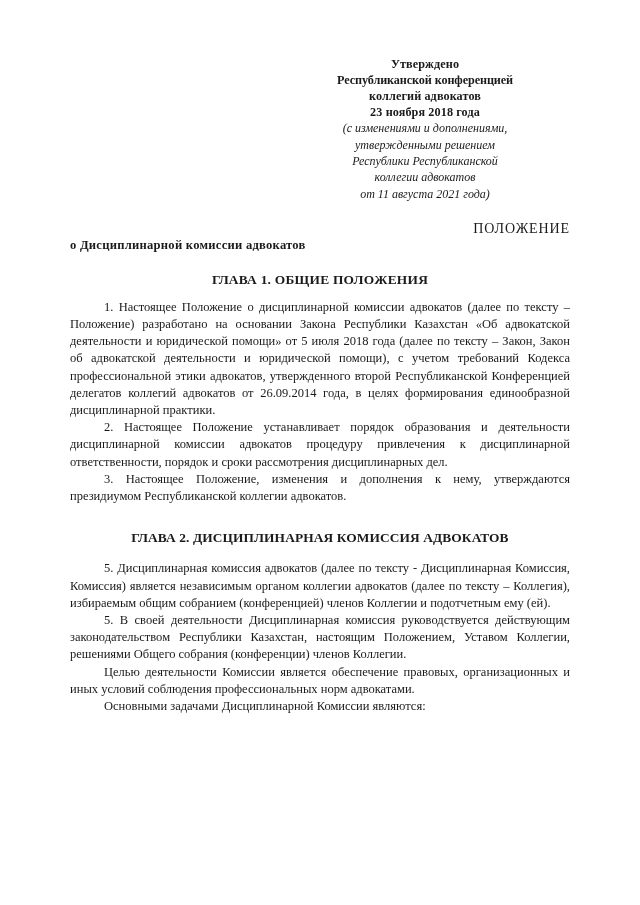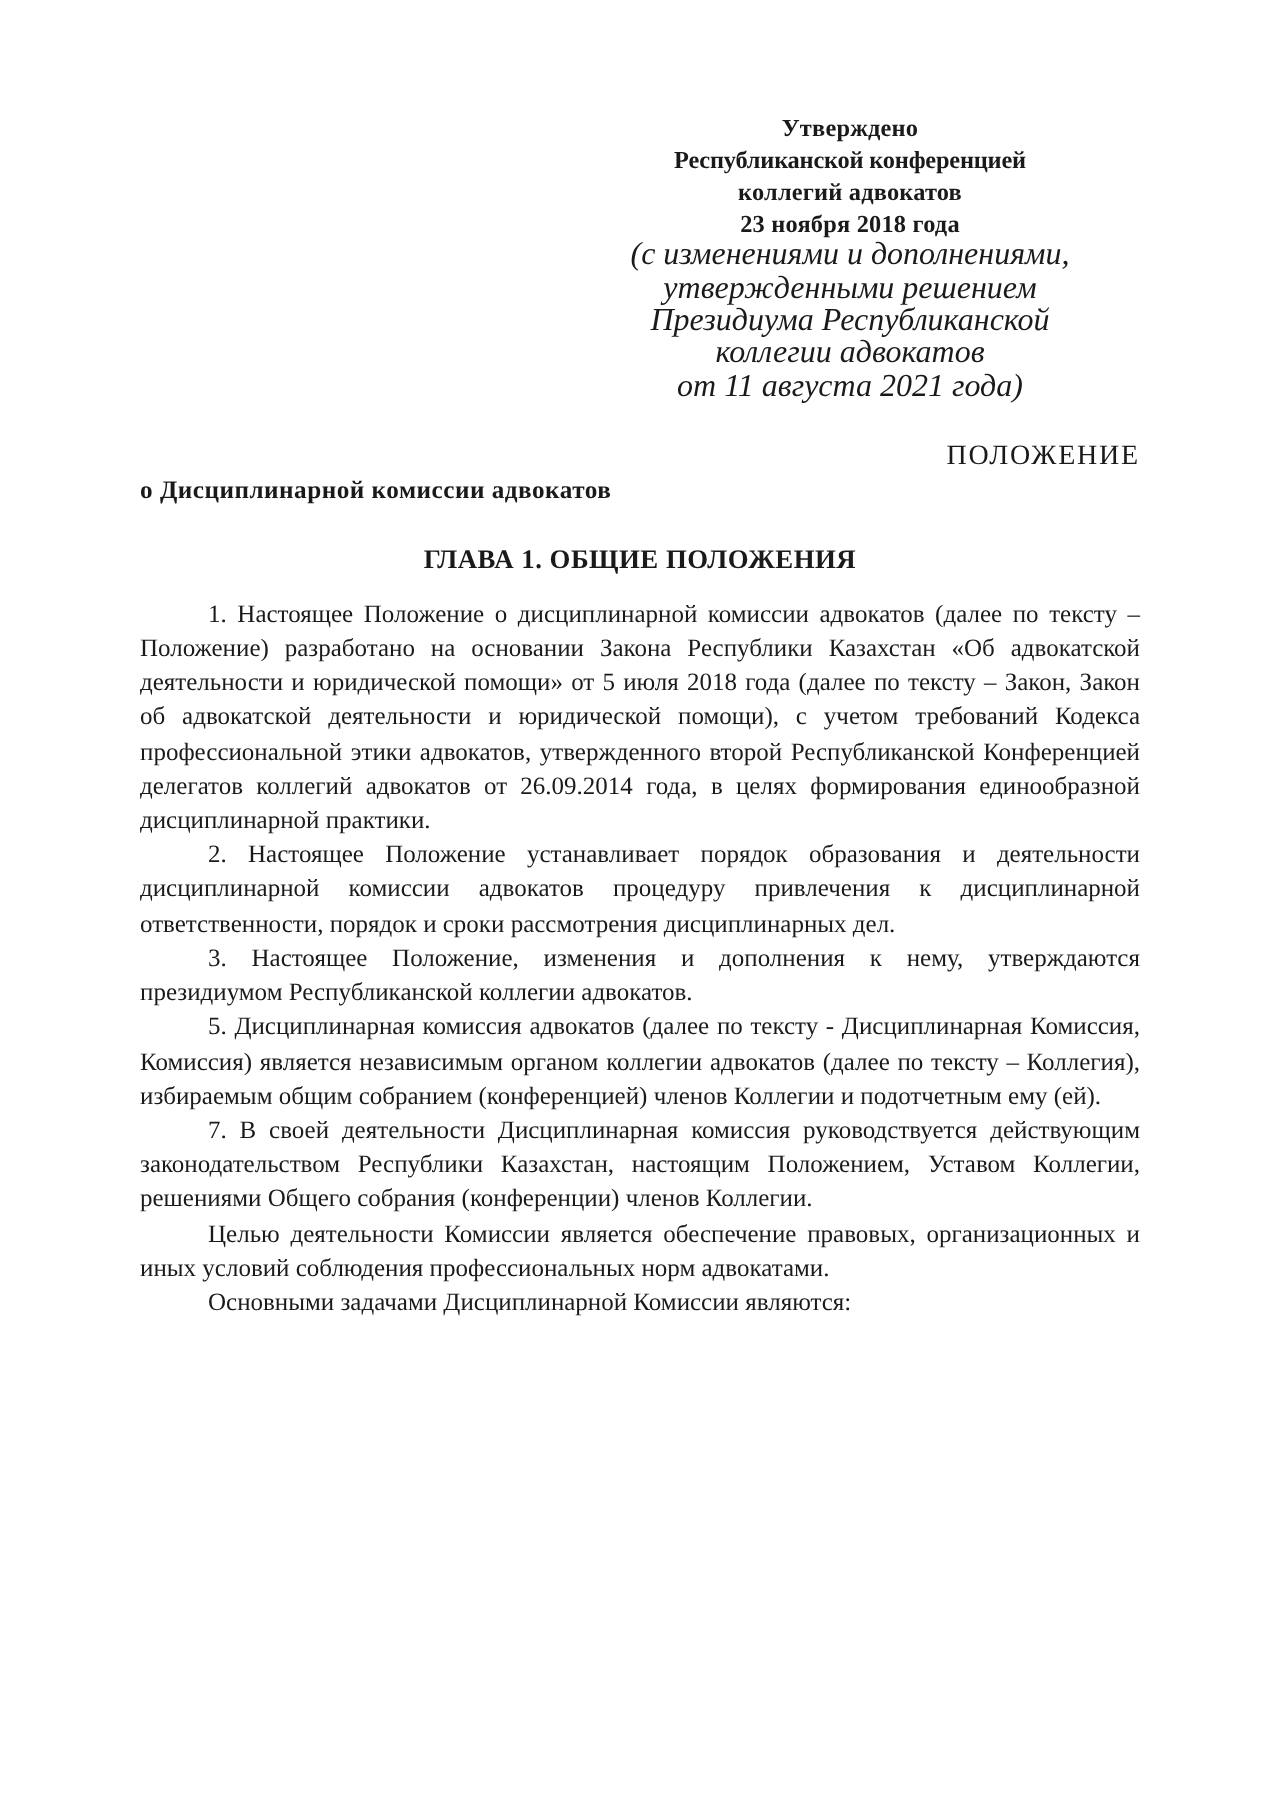--- a/index.html
+++ b/index.html
@@ -42,21 +42,21 @@
     line-height: 16.1px;
     font-weight: bold;
     letter-spacing: 0.1px;
     white-space: nowrap;
     font-family: Liberation Serif, serif;
   }
   .approval-line.wide {
     letter-spacing: -0.1px;
   }
   .amend-line {
-    font-size: 16px;
+    font-size: 12px;
     line-height: 16.3px;
     font-style: italic;
     white-space: nowrap;
   }
 
   
   .doc-title {
     text-align: right;
     font-weight: normal;
     font-size: 14px;
@@ -103,34 +103,35 @@
   <div class="content">
 
     <div class="approval-block">
       <div class="approval-line">Утверждено</div>
       <div class="approval-line wide">Республиканской конференцией</div>
       <div class="approval-line">коллегий адвокатов</div>
       <div class="approval-line">23 ноября 2018 года</div>
 
       <div class="amend-line">(с изменениями и дополнениями,</div>
       <div class="amend-line">утвержденными решением</div>
-      <div class="amend-line">Президиума Республиканской</div>
+      <div class="amend-line">Республики Республиканской</div>
       <div class="amend-line">коллегии адвокатов</div>
       <div class="amend-line">от 11 августа 2021 года)</div>
     </div>
 
     <div class="doc-title">ПОЛОЖЕНИЕ</div>
     <div class="doc-subtitle">о Дисциплинарной комиссии адвокатов</div>
 
     <div class="chapter-heading">ГЛАВА 1. ОБЩИЕ ПОЛОЖЕНИЯ</div>
 
     <p class="para">1. Настоящее Положение о дисциплинарной комиссии адвокатов (далее по тексту – Положение) разработано на основании Закона Республики Казахстан «Об адвокатской деятельности и юридической помощи» от 5 июля 2018 года (далее по тексту – Закон, Закон об адвокатской деятельности и юридической помощи), с учетом требований Кодекса профессиональной этики адвокатов, утвержденного второй Республиканской Конференцией делегатов коллегий адвокатов от 26.09.2014 года, в целях формирования единообразной дисциплинарной практики.</p>
     <p class="para">2. Настоящее Положение устанавливает порядок образования и деятельности дисциплинарной комиссии адвокатов процедуру привлечения к дисциплинарной ответственности, порядок и сроки рассмотрения дисциплинарных дел.</p>
     <p class="para">3. Настоящее Положение, изменения и дополнения к нему, утверждаются президиумом Республиканской коллегии адвокатов.</p>
 
+    <div class="chapter-heading second">ГЛАВА 2. ДИСЦИПЛИНАРНАЯ КОМИССИЯ АДВОКАТОВ</div>
 
     <p class="para">5. Дисциплинарная комиссия адвокатов (далее по тексту - Дисциплинарная Комиссия, Комиссия) является независимым органом коллегии адвокатов (далее по тексту – Коллегия), избираемым общим собранием (конференцией) членов Коллегии и подотчетным ему (ей).</p>
-    <p class="para">7. В своей деятельности Дисциплинарная комиссия руководствуется действующим законодательством Республики Казахстан, настоящим Положением, Уставом Коллегии, решениями Общего собрания (конференции) членов Коллегии.</p>
+    <p class="para">5. В своей деятельности Дисциплинарная комиссия руководствуется действующим законодательством Республики Казахстан, настоящим Положением, Уставом Коллегии, решениями Общего собрания (конференции) членов Коллегии.</p>
     <p class="para">Целью деятельности Комиссии является обеспечение правовых, организационных и иных условий соблюдения профессиональных норм адвокатами.</p>
     <p class="para">Основными задачами Дисциплинарной Комиссии являются:</p>
 
   </div>
 </div>
 
 </body></html>

